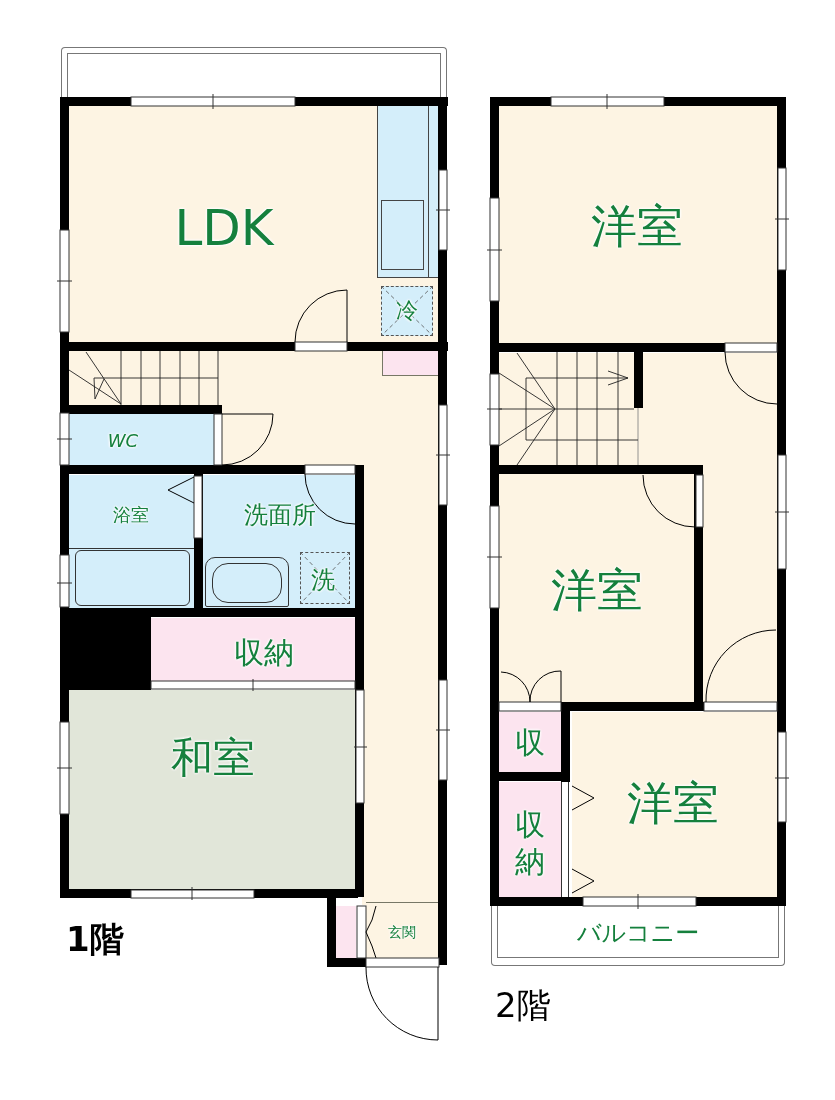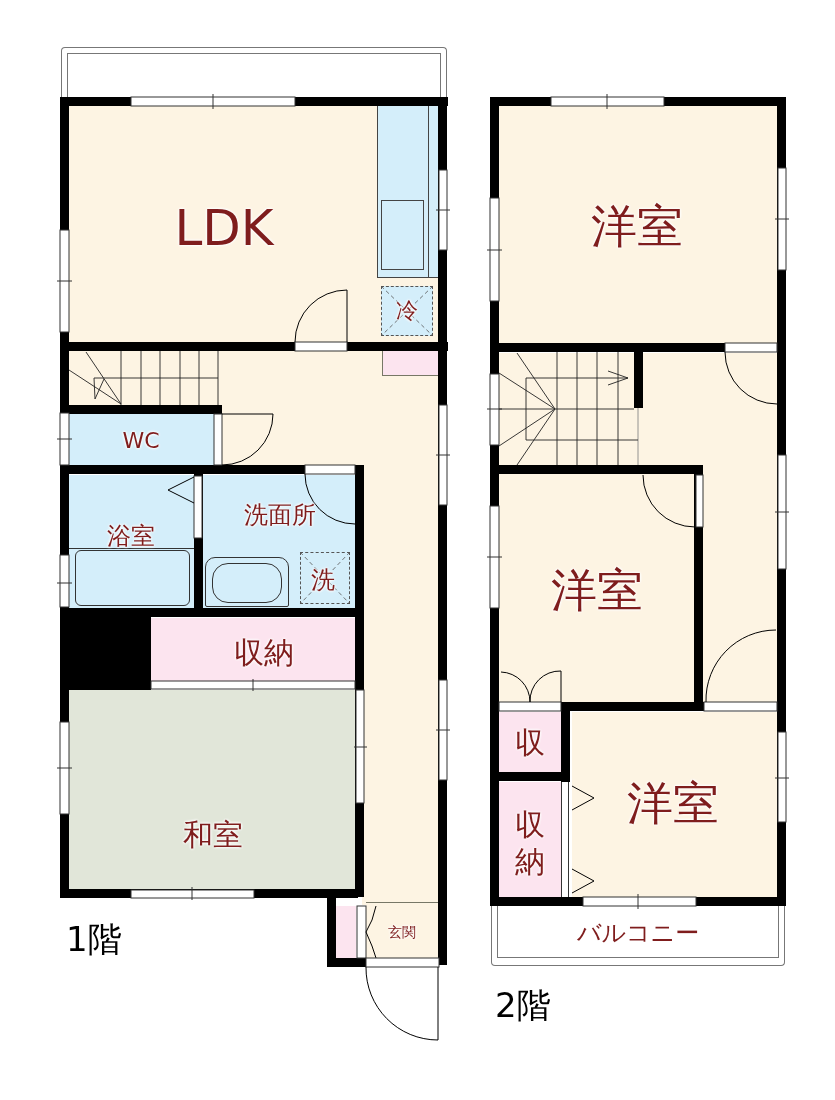--- a/index.html
+++ b/index.html
@@ -1,20 +1,20 @@
 <!DOCTYPE html>
 <html><head>
 <meta charset="utf-8">
 <style>
   html, body { margin: 0; padding: 0; background: #ffffff; }
   body { width: 835px; height: 1100px; position: relative; overflow: hidden;
          font-family: "DejaVu Sans", "Liberation Sans", sans-serif; }
   .abs { position: absolute; box-sizing: border-box; }
   .room { position: absolute; box-sizing: border-box; }
-  .label { position: absolute; color: #7f1d1d; white-space: nowrap;
+  .label { position: absolute; color: #15803d; white-space: nowrap;
            text-shadow: 0 0 3px #fff, 0 0 3px #fff, 0 0 3px #fff; transform: translate(-50%, -50%); }
   .floor-label { position: absolute; color: #000; white-space: nowrap; font-size: 34px; }
   svg { position: absolute; left: 0; top: 0; }
 </style>
 </head>
 <body>
 
 <div>
 
   <div class="abs" style="left:61px; top:47px; width:386px; height:56px; border:1px solid #777; border-bottom:none; border-radius:4px 4px 0 0;"></div>
@@ -151,28 +151,28 @@
         <line x1="94" y1="378" x2="218" y2="378"></line>
         <line x1="86" y1="352" x2="121" y2="404"></line>
         <line x1="69" y1="370" x2="121" y2="404"></line>
         <polyline points="94,378 95,399 104,379"></polyline>
       </g>
     </g>
   </svg>
 
   <div class="label" style="left:224px; top:228px; font-size:50px;">LDK</div>
   <div class="label" style="left:407px; top:311px; font-size:22px;">冷</div>
-  <div class="label" style="left:141px; top:440px; font-size:22px;">WC</div>
-  <div class="label" style="left:131px; top:515px; font-size:24px;margin-top:21px;">浴室</div>
+  <div class="label" style="left:123px; top:440px; font-size:18px;font-style:italic;">WC</div>
+  <div class="label" style="left:131px; top:515px; font-size:18px;">浴室</div>
   <div class="label" style="left:280px; top:515px; font-size:24px;">洗面所</div>
   <div class="label" style="left:323px; top:580px; font-size:24px;">洗</div>
   <div class="label" style="left:264px; top:653px; font-size:30px;">収納</div>
-  <div class="label" style="left:213px; top:835px; font-size:30px;text-align:center;">和室</div>
+  <div class="label" style="left:213px; top:758px; font-size:42px;text-align:center;">和室</div>
   <div class="label" style="left:402px; top:933px; font-size:14px;">玄関</div>
-  <div class="floor-label" style="left:66px; top:917px;">1階</div>
+  <div class="floor-label" style="left:66px; top:917px;font-weight:bold;">1階</div>
 </div>
 
 <div>
 
   <div class="room" style="left:499px; top:106px; width:278px; height:240px; background:#fdf4e3;"></div>
   <div class="room" style="left:499px; top:353px; width:278px; height:352px; background:#fdf4e3;"></div>
   <div class="room" style="left:499px; top:475px; width:195px; height:225px; background:#fdf4e3;"></div>
   <div class="room" style="left:572px; top:712px; width:205px; height:185px; background:#fdf4e3;"></div>
   <div class="room" style="left:499px; top:712px; width:62px; height:60px; background:#fce4ef;"></div>
   <div class="room" style="left:499px; top:782px; width:62px; height:115px; background:#fce4ef;"></div>

